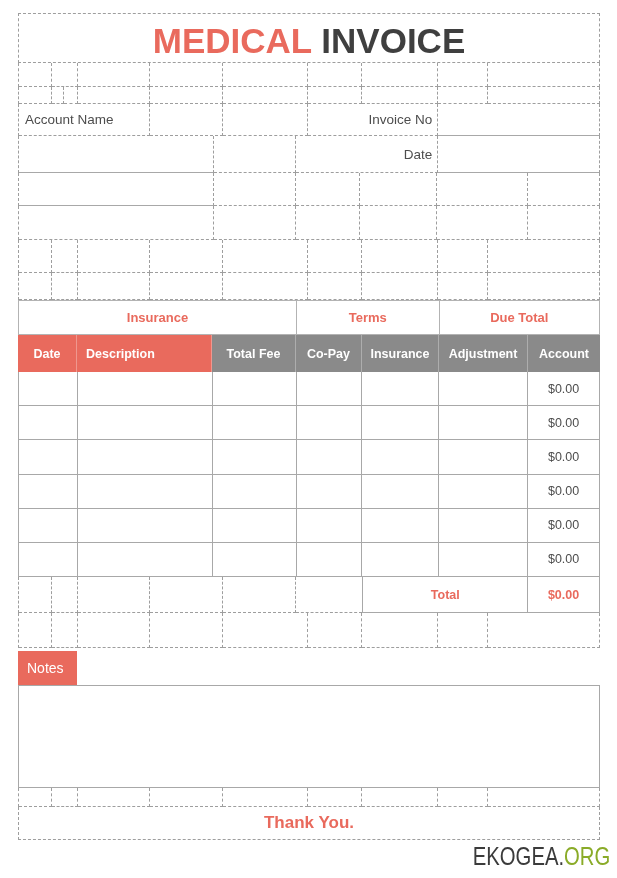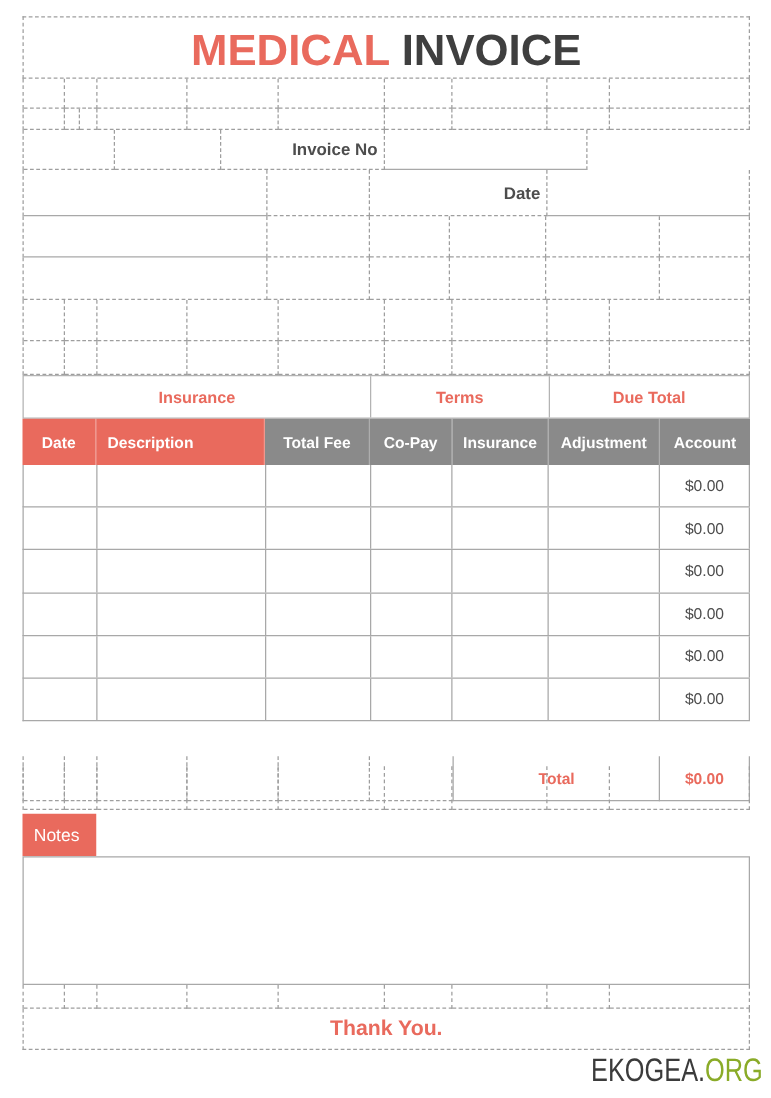--- a/index.html
+++ b/index.html
@@ -15,21 +15,21 @@
   .drow{border-left:1px dashed var(--grid);}
   .c{border-right:1px dashed var(--grid);border-bottom:1px dashed var(--grid);height:100%;}
   .c.solid-b{border-bottom:1px solid var(--solid-line);}
 
   .title-box{top:13px;height:50px;border:1px dashed var(--grid);
     display:flex;align-items:center;justify-content:center;padding-top:5px;}
   .title{font-size:35px;font-weight:bold;letter-spacing:0;white-space:pre;}
   .title .t1{color:var(--accent);} .title .t2{color:var(--text-dark);text-align:right;}
 
   .lbl{font-size:13.5px;color:var(--label);display:flex;align-items:center;}
-  .lbl.right{justify-content:flex-end;padding-right:5px;font-weight:bold;}
+  .lbl.right{justify-content:flex-end;padding-right:5px;}
   .lbl.left{padding-left:6px;}
 
   .sec-row{top:300px;height:35px;border:1px solid #b3b3b3;}
   .sec{display:flex;align-items:center;justify-content:center;
     font-size:13px;font-weight:bold;color:var(--accent);height:100%;}
   .sec + .sec{border-left:1px solid #b3b3b3;}
 
   .hdr-row{top:335px;height:37px;}
   .hcell{display:flex;align-items:center;justify-content:center;height:100%;
     color:#fff;font-size:12.5px;font-weight:bold;background:var(--header-gray);
@@ -37,21 +37,21 @@
   .hcell.red{background:var(--accent);}
   .hcell.left{justify-content:flex-start;padding-left:9px;}
   .hcell:last-child{border-right:none;}
 
   .tbody{top:372px;height:205px;display:flex;flex-direction:column;}
   .trow{display:flex;flex:1;border-left:1px solid var(--solid-line);border-bottom:1px solid var(--solid-line);}
   .tcell{border-right:1px solid var(--solid-line);height:100%;
     display:flex;align-items:center;justify-content:center;
     font-size:12.5px;color:var(--label);}
 
-  .total-row{top:605px;height:36px;border-left:1px dashed var(--grid);}
+  .total-row{top:577px;height:36px;border-left:1px dashed var(--grid);}
   .tl-cell{display:flex;align-items:center;justify-content:center;height:100%;
     font-size:12.5px;font-weight:bold;color:var(--accent);
     border-right:1px solid var(--solid-line);border-bottom:1px solid var(--solid-line);}
 
   .notes-tag{position:absolute;left:18px;top:651px;width:59px;height:34px;
     background:var(--accent);color:#fff;font-size:14px;
     display:flex;align-items:center;padding-left:9px;}
   .notes-box{position:absolute;left:18px;top:685px;width:582px;height:103px;
     border:1px solid var(--solid-line);background:#fff;}
 
@@ -91,20 +91,21 @@
       <div class="c" style="width:72px"></div>
       <div class="c" style="width:73px"></div>
       <div class="c" style="width:85px"></div>
       <div class="c" style="width:55px"></div>
       <div class="c" style="width:76px"></div>
       <div class="c" style="width:50px"></div>
       <div class="c" style="width:112px"></div>
   </div>
 
   <div class="row drow" style="top:104px;height:32px;">
+    <div class="c lbl left" style="width:131px">Account Name</div>
     <div class="c" style="width:73px"></div>
     <div class="c" style="width:85px"></div>
     <div class="c lbl right" style="width:131px">Invoice No</div>
     <div class="c solid-b" style="width:162px"></div>
   </div>
 
   <div class="row drow" style="top:136px;height:37px;">
     <div class="c solid-b" style="width:195px"></div>
     <div class="c" style="width:82px"></div>
     <div class="c lbl right" style="width:143px">Date</div>

